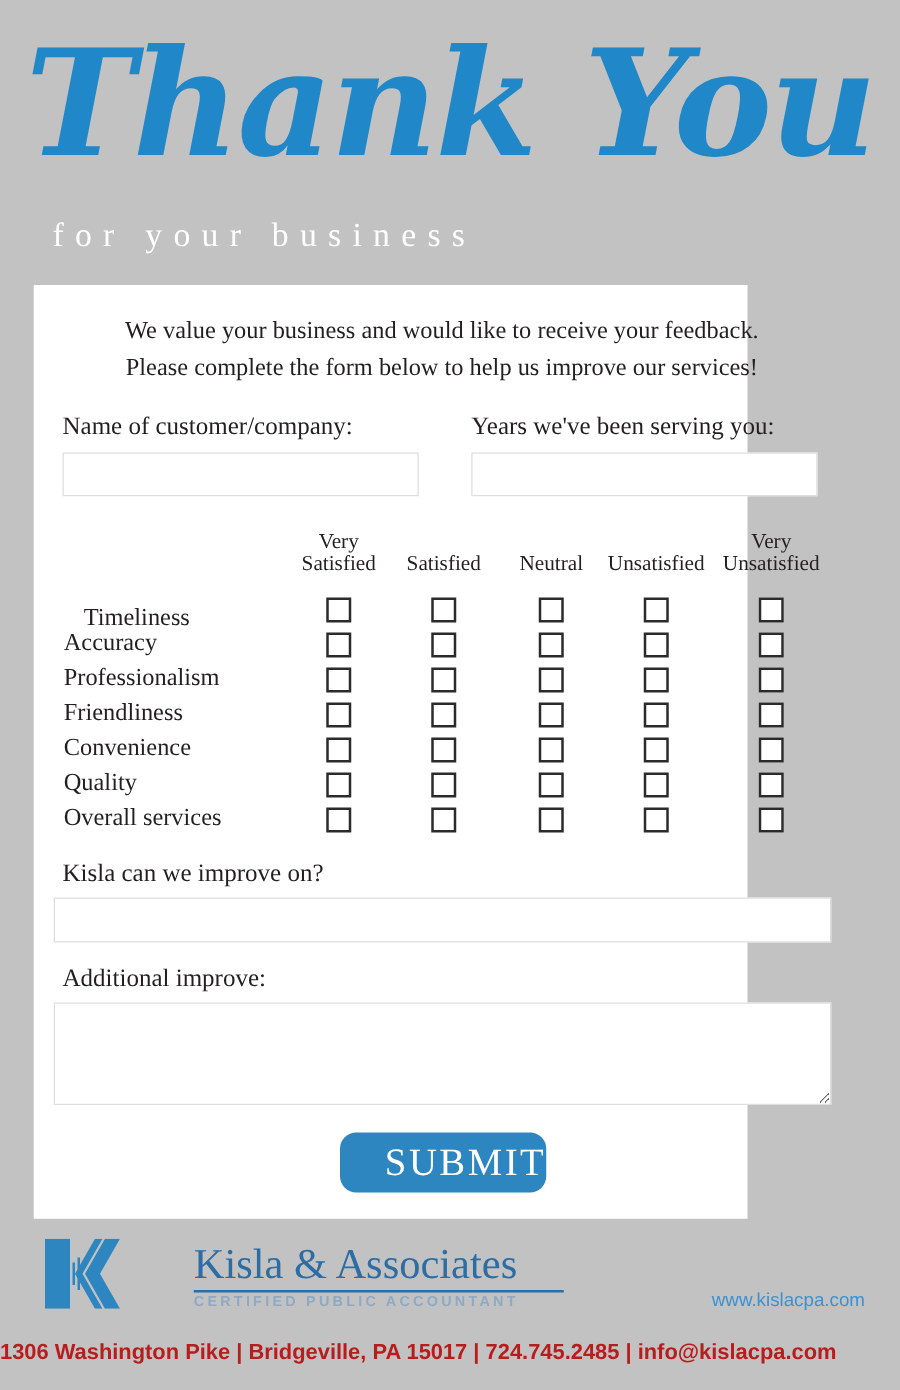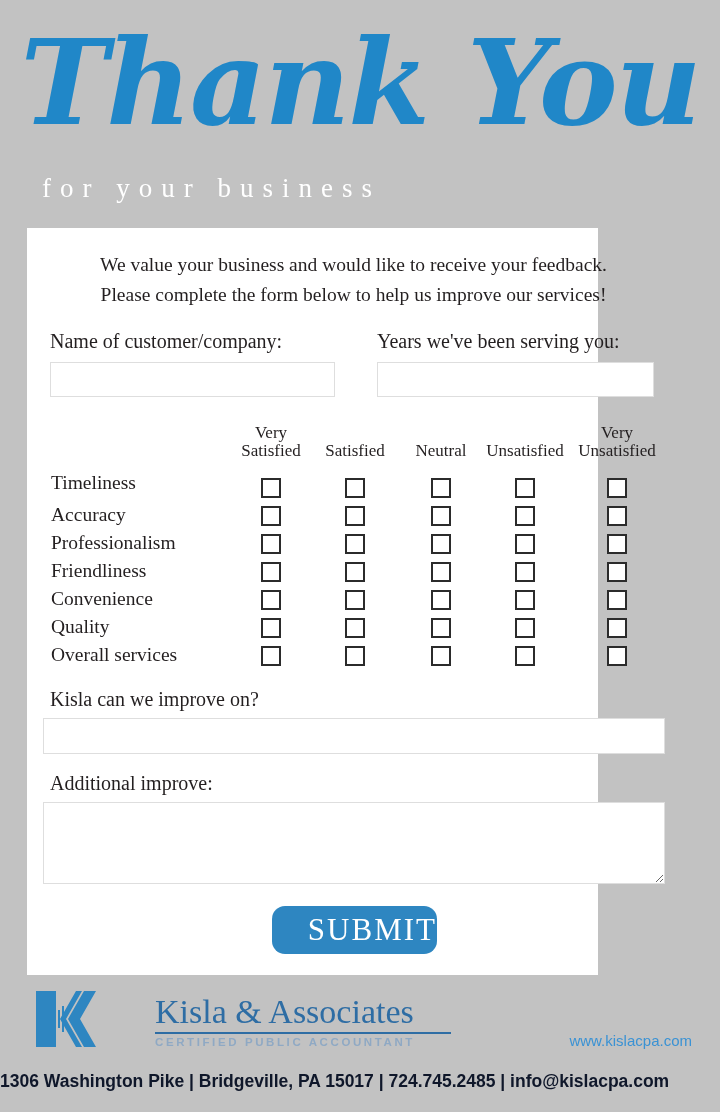--- a/index.html
+++ b/index.html
@@ -203,21 +203,21 @@
     font-size: 15px;
     line-height: 22px;
     white-space: nowrap;
   }
   .contact {
     position: absolute;
     left: 0;
     top: 94px;
     width: 604px;
     text-align: left;
-    color: #0f172a;
+    color: #b91c1c;
     font-family: "Liberation Sans", sans-serif;
     font-weight: bold;
     font-size: 17.5px;
     line-height: 24px;
     white-space: nowrap;
   }
 </style>
 </head>
 <body>
 
@@ -250,21 +250,21 @@
       <div class="col-head" style="left: 354px; width: 120px; top: 18px;">
         <span class="two-line">Neutral</span>
       </div>
       <div class="col-head" style="left: 438px; width: 120px; top: 18px;">
         <span class="two-line">Unsatisfied</span>
       </div>
       <div class="col-head" style="left: 530px; width: 120px; top: 0px;">
         <span class="two-line">Very</span>
         <span class="two-line">Unsatisfied</span>
       </div>
-      <div class="row-label" style="top: 48px;">Timeliness</div>
+      <div class="row-label" style="top: 60px; margin-left: 16px;">Timeliness</div>
       <div class="cbox" style="left: 234px; top: 54px;"></div>
       <div class="cbox" style="left: 318px; top: 54px;"></div>
       <div class="cbox" style="left: 404px; top: 54px;"></div>
       <div class="cbox" style="left: 488px; top: 54px;"></div>
       <div class="cbox" style="left: 580px; top: 54px;"></div>
       <div class="row-label" style="top: 80px;">Accuracy</div>
       <div class="cbox" style="left: 234px; top: 82px;"></div>
       <div class="cbox" style="left: 318px; top: 82px;"></div>
       <div class="cbox" style="left: 404px; top: 82px;"></div>
       <div class="cbox" style="left: 488px; top: 82px;"></div>

